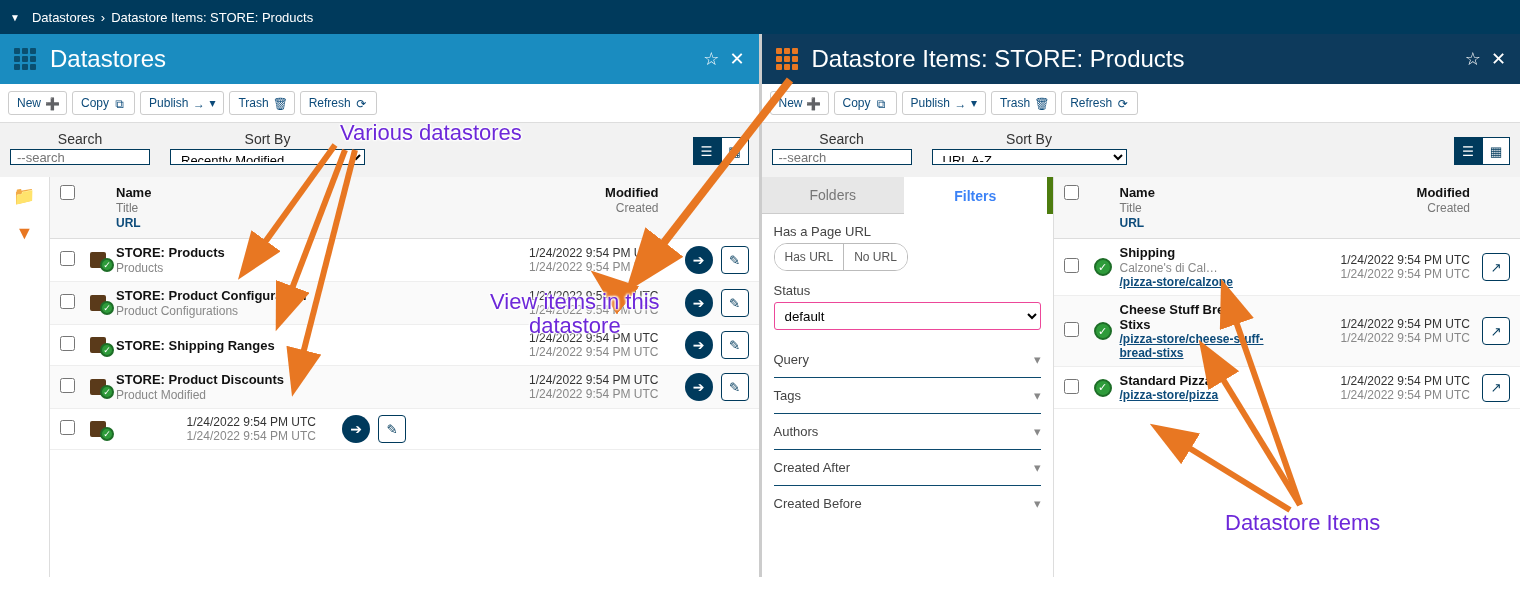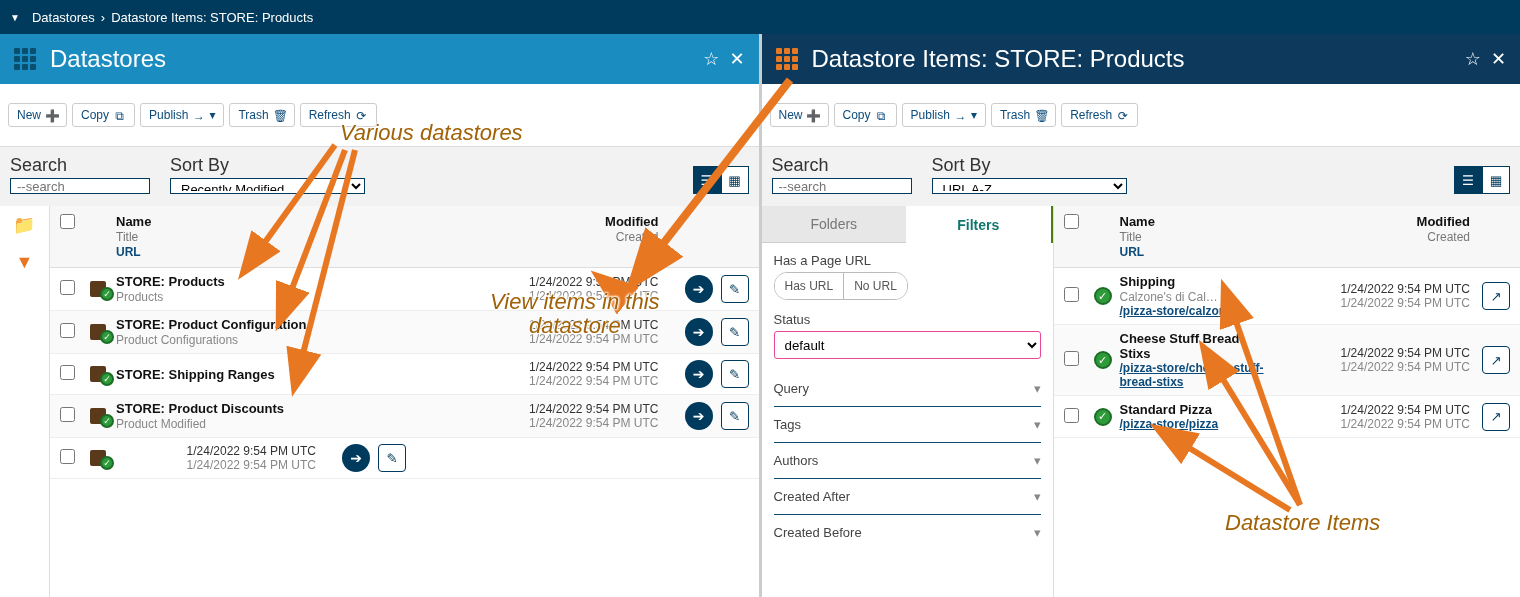--- a/index.html
+++ b/index.html
@@ -12,26 +12,26 @@
 .panel:last-child { border-right: none; }
 .panel-header { display: flex; align-items: center; height: 50px; padding: 0 14px; color: #fff; }
 .panel-header.left { background: #1a8cc0; }
 .panel-header.right { background: #0d3a5c; }
 .panel-header .grid-icon { width: 22px; height: 22px; display: grid; grid-template-columns: repeat(3,1fr); grid-template-rows: repeat(3,1fr); gap: 2px; margin-right: 14px; }
 .panel-header .grid-icon span { background: #fff; border-radius: 1px; }
 .panel-header.left .grid-icon span { background: #0a4f70; }
 .panel-header.right .grid-icon span { background: #e87722; }
 .panel-header h1 { font-weight: 400; font-size: 24px; flex: 1; white-space: nowrap; overflow: hidden; text-overflow: ellipsis; }
 .panel-header .hicon { color: #fff; font-size: 18px; margin-left: 10px; cursor: pointer; }
-.toolbar { display: flex; align-items: center; gap: 5px; padding: 19px 8px; background: #fff; border-bottom: 1px solid #ddd; }
+.toolbar { display: flex; align-items: center; gap: 5px; padding: 7px 8px; background: #fff; border-bottom: 1px solid #ddd; }
 .tbtn { display: inline-flex; align-items: center; gap: 4px; border: 1px solid #ccc; background: #fff; color: #0d4b7a; padding: 4px 8px; font-size: 12px; border-radius: 3px; cursor: pointer; }
 .tbtn svg, .tbtn .tic { width: 13px; height: 13px; fill: #0d4b7a; }
 .search-sort { display: flex; gap: 20px; padding: 8px 10px 12px; background: #f2f2f2; align-items: flex-end; }
 .search-sort .field { display: flex; flex-direction: column; gap: 2px; }
-.search-sort label { font-size: 18px; color: #333; }
+.search-sort label { font-size: 14px; color: #333; text-align: center; }
 .search-sort input, .search-sort select { height: 16px; border: 1px solid #003a5c; padding: 2px 6px; font-size: 13px; background: #fff; }
 .search-sort input { width: 140px; }
 .search-sort select { width: 195px; }
 .search-sort .spacer { flex: 1; }
 .viewtoggle { display: flex; }
 .viewtoggle button { width: 28px; height: 28px; border: 1px solid #003a5c; background: #fff; color: #003a5c; display: flex; align-items: center; justify-content: center; cursor: pointer; }
 .viewtoggle button.active { background: #003a5c; color: #fff; }
 .content { display: flex; min-height: 400px; }
 .left-rail { width: 50px; border-right: 1px solid #ddd; background: #fff; display: flex; flex-direction: column; align-items: center; padding-top: 8px; gap: 16px; }
 .left-rail .rail-ic { font-size: 18px; cursor: pointer; }
@@ -58,32 +58,32 @@
 .row .namecol .sub { color: #888; font-size: 12px; }
 .row .namecol a.url { color: #0d4b7a; text-decoration: underline; font-size: 12px; font-weight: 700; display: block; word-break: break-all; }
 .row .modcol { width: 200px; text-align: right; font-size: 12px; color: #333; }
 .row .modcol .sub { color: #888; }
 .row .actions { width: 90px; display: flex; justify-content: flex-end; gap: 8px; }
 .circle-btn { width: 28px; height: 28px; border-radius: 50%; background: #003a5c; color: #fff; border: none; display: flex; align-items: center; justify-content: center; font-size: 14px; cursor: pointer; }
 .sq-btn { width: 28px; height: 28px; border: 1px solid #003a5c; background: #fff; color: #003a5c; border-radius: 4px; display: flex; align-items: center; justify-content: center; cursor: pointer; }
 .filter-panel { width: 292px; border-right: 1px solid #ddd; background: #fff; display: flex; flex-direction: column; }
 .filter-tabs { display: flex; }
 .filter-tabs button { flex: 1; padding: 10px; border: none; background: #e7e7e7; color: #777; font-size: 14px; cursor: pointer; border-bottom: 1px solid #ccc; }
-.filter-tabs button.active { background: #fff; color: #0f766e; font-weight: 700; border-bottom: none; border-right: 2px solid #4d7c0f; }
+.filter-tabs button.active { background: #fff; color: #3b82f6; font-weight: 700; border-bottom: none; border-right: 6px solid #4d7c0f; }
 .filter-body { padding: 10px 12px; display: flex; flex-direction: column; gap: 12px; }
 .filter-body .fsec label { display: block; font-size: 13px; color: #444; margin-bottom: 4px; }
 .btn-group { display: inline-flex; border: 1px solid #bbb; border-radius: 13px; overflow: hidden; }
 .btn-group button { border: none; background: #fff; padding: 6px 10px; font-size: 12px; color: #555; cursor: pointer; }
 .btn-group button:first-child { border-right: 1px solid #bbb; }
 .fselect { width: 100%; height: 28px; border: 1px solid #ec4899; border-radius: 3px; background: #fff; padding: 0 6px; }
 .frow { display: flex; justify-content: space-between; align-items: center; padding: 10px 0; border-top: 1px solid #0c4a6e; cursor: pointer; color: #444; }
 .frow:first-of-type { border-top: none; }
 .frow .caret { color: #888; }
 input[type=checkbox] { width: 15px; height: 15px; }
-.annotation { position: absolute; color: #a16207; font-size: 22px; font-weight: 400; text-shadow: 1px 1px 2px #fff, -1px -1px 2px #fff, 1px -1px 2px #fff, -1px 1px 2px #fff; pointer-events: none; z-index: 50; white-space: nowrap; text-align: center; font-style: italic; }
+.annotation { position: absolute; color: #6d28d9; font-size: 22px; font-weight: 400; text-shadow: 1px 1px 2px #fff, -1px -1px 2px #fff, 1px -1px 2px #fff, -1px 1px 2px #fff; pointer-events: none; z-index: 50; white-space: nowrap; text-align: center; }
 .annotations { position: absolute; top: 0; left: 0; width: 1520px; height: 597px; pointer-events: none; z-index: 40; }
 svg.arrow { position: absolute; overflow: visible; }
 .root { position: relative; }
 </style>
 </head>
 <body>
 <div class="root">
 
 <div class="breadcrumb-bar">
   <span class="bc-caret">▼</span>

